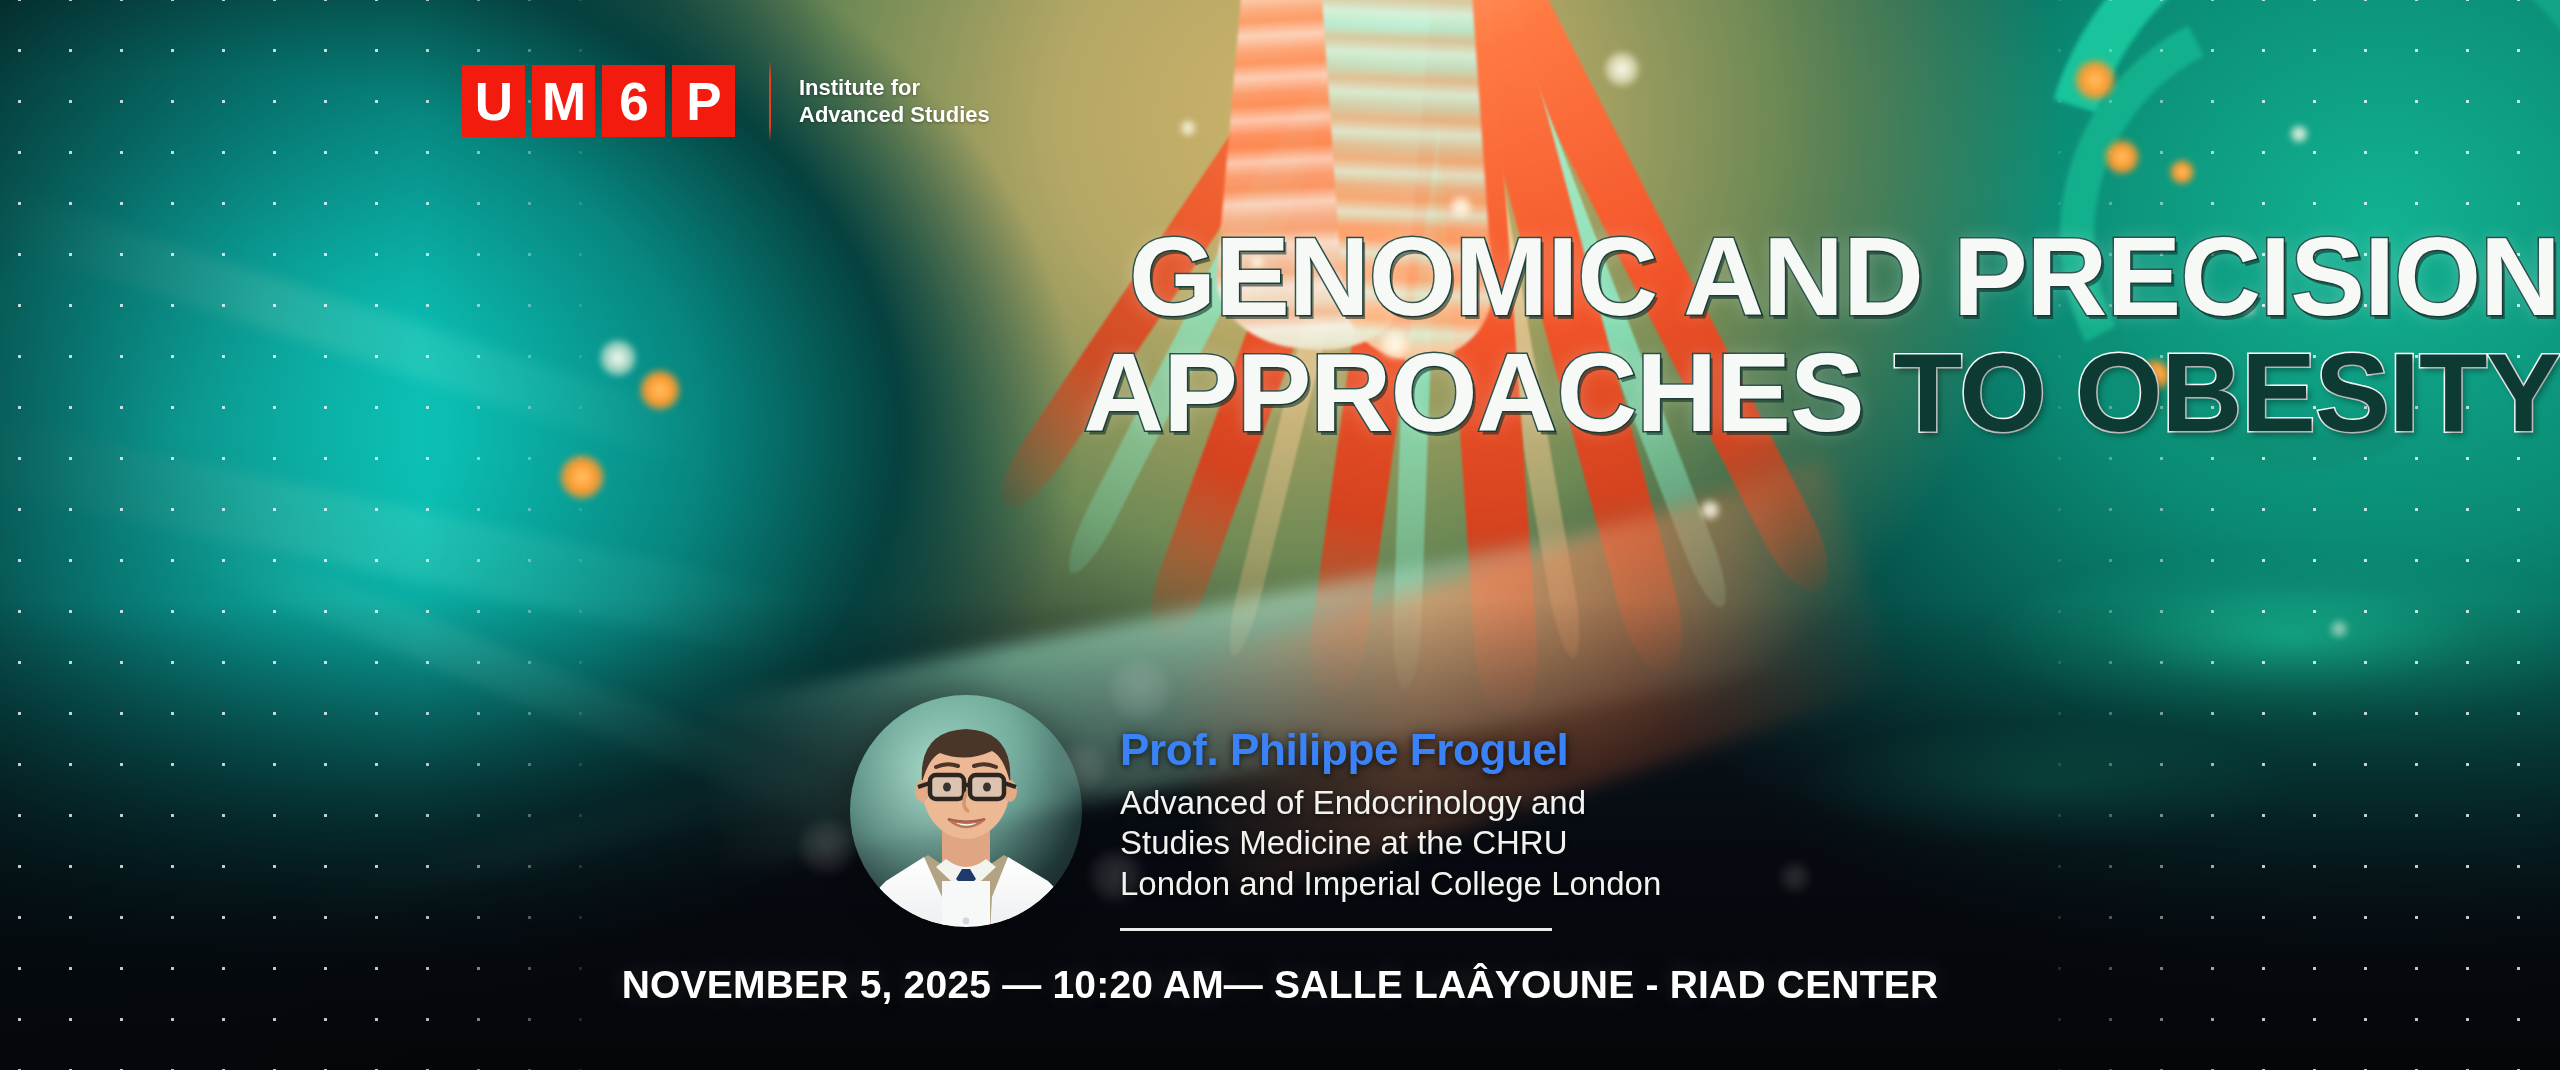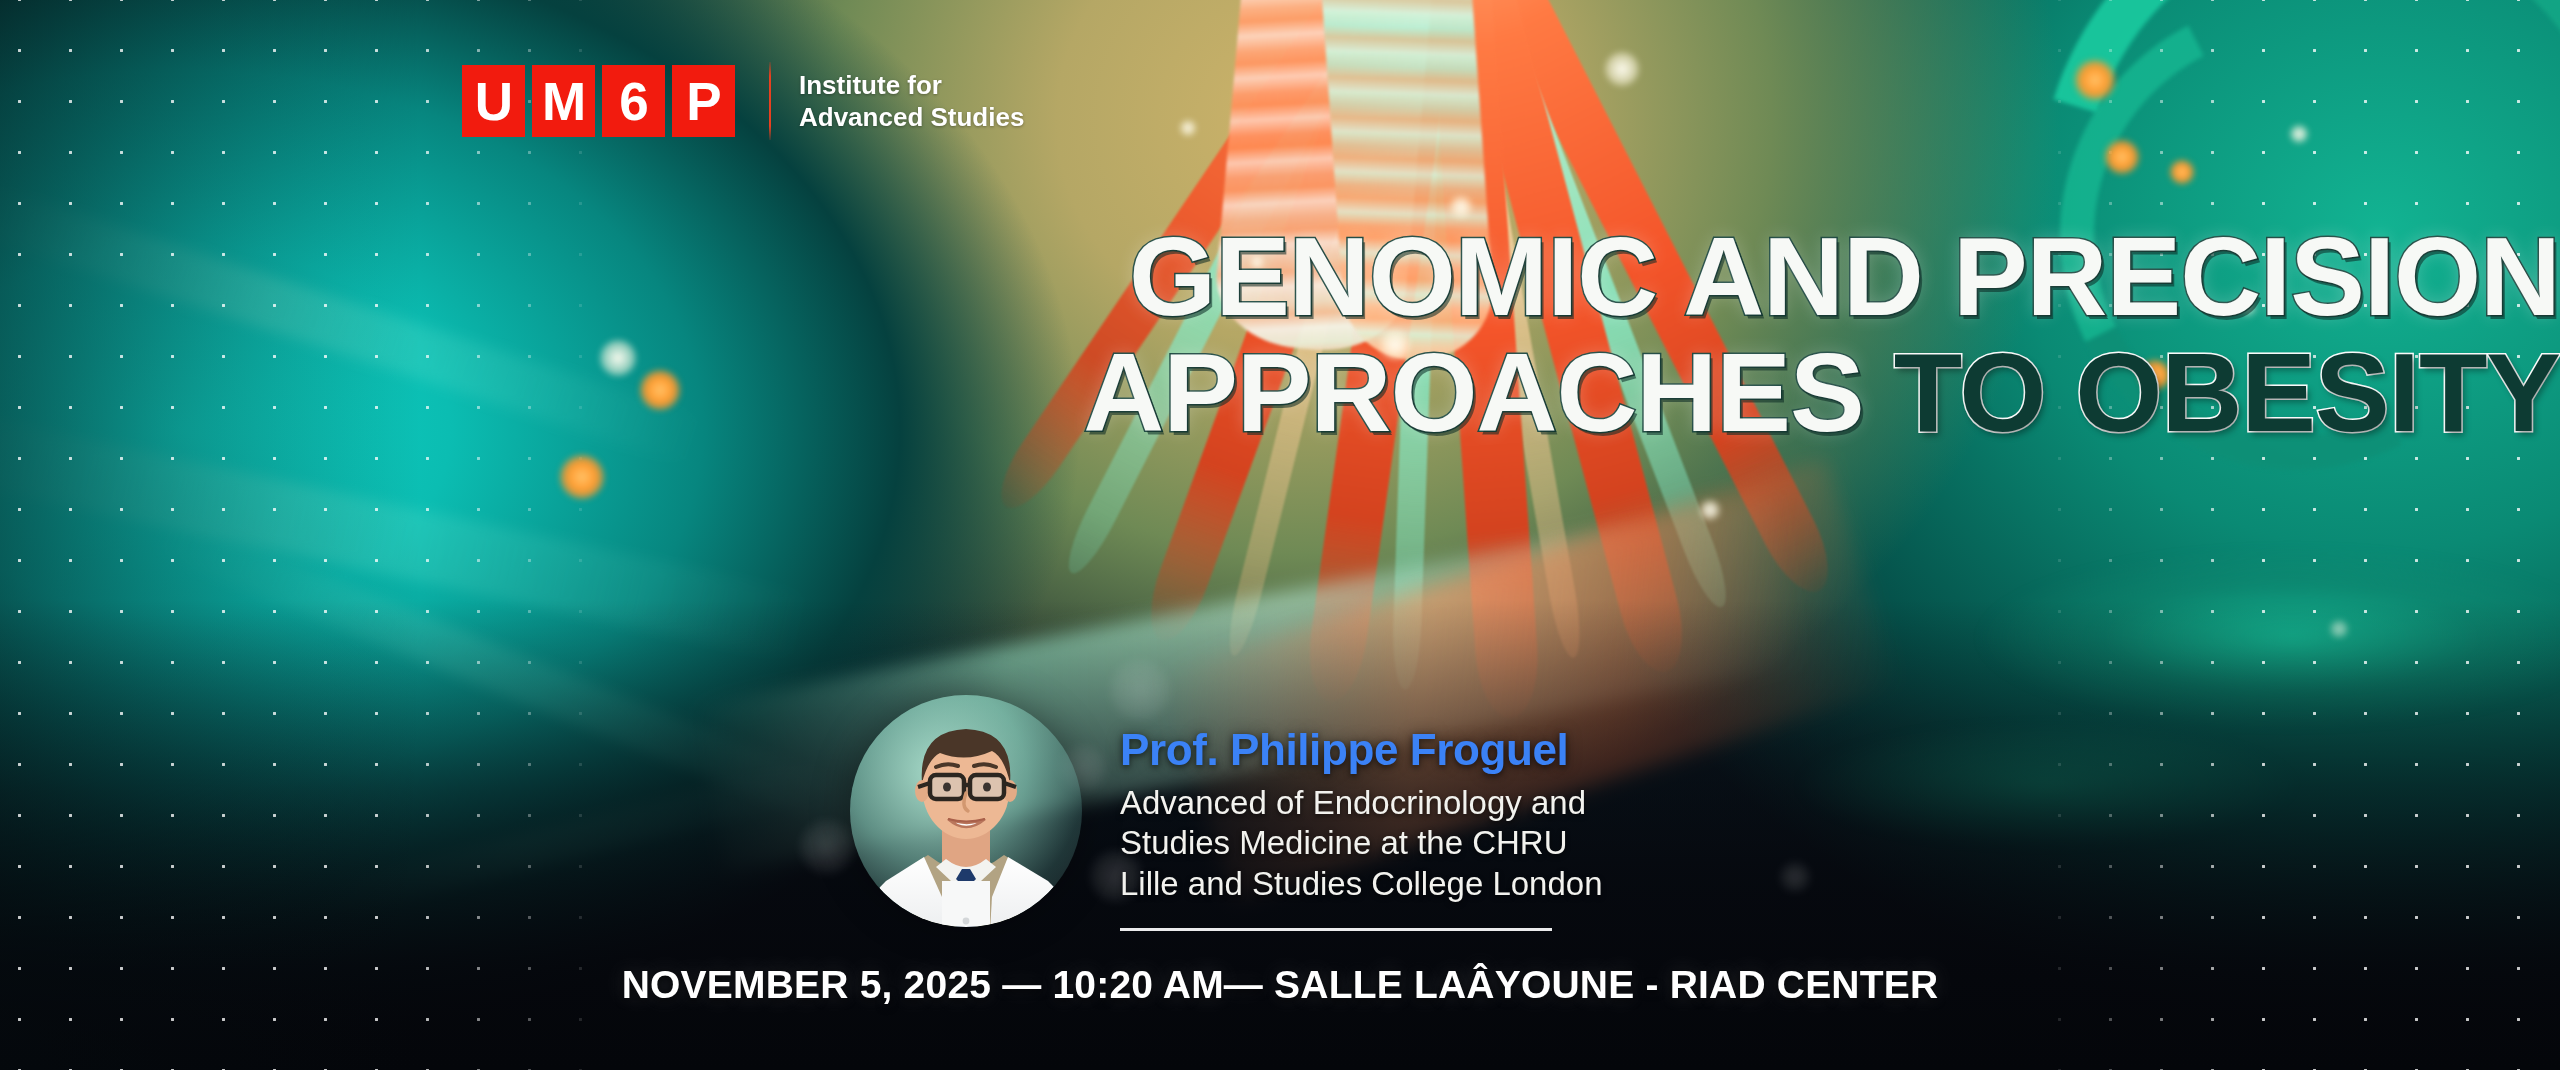--- a/index.html
+++ b/index.html
@@ -170,21 +170,21 @@
     display:flex; align-items:center; justify-content:center;
     font-size:53px; font-weight:700; line-height:1;
     font-family:"Liberation Sans", sans-serif;
     letter-spacing:-1px;
   }
   .logo-div{
     width:2px; height:78px; margin:0 28px 0 34px;
     background:linear-gradient(180deg, rgba(242,60,30,.15) 0%, #e8401f 18%, #e8401f 82%, rgba(242,60,30,.15) 100%);
   }
   .inst{
-    color:#fff; font-weight:700; font-size:26px; line-height:1.24;
+    color:#fff; font-weight:700; font-size:22px; line-height:1.24;
     text-shadow:0 1px 3px rgba(0,0,0,.35);
   }
 
   
   .headline{
     position:absolute; left:0; right:0; top:222px;
     text-align:center;
     font-weight:700;
     letter-spacing:-1px;
     line-height:.98;
@@ -393,21 +393,21 @@
           <path d="M98 124 q18 5 37 0" stroke="#a9604a" stroke-width="2" fill="none"></path>
         </g>
       </svg>
     </div>
 
     <div class="spk-text">
       <div class="spk-name">Prof. Philippe Froguel</div>
       <div class="spk-role">
         <div>Advanced of Endocrinology and</div>
         <div>Studies Medicine at the CHRU</div>
-        <div>Lille and Studies College London</div>
+        <div>London and Imperial College London</div>
       </div>
       <div class="spk-rule"></div>
     </div>
 
     <div class="footer">NOVEMBER 5, 2025 — 10:20 AM— SALLE LAÂYOUNE - RIAD CENTER</div>
 
   </div>
 </div>
 
 </body></html>

